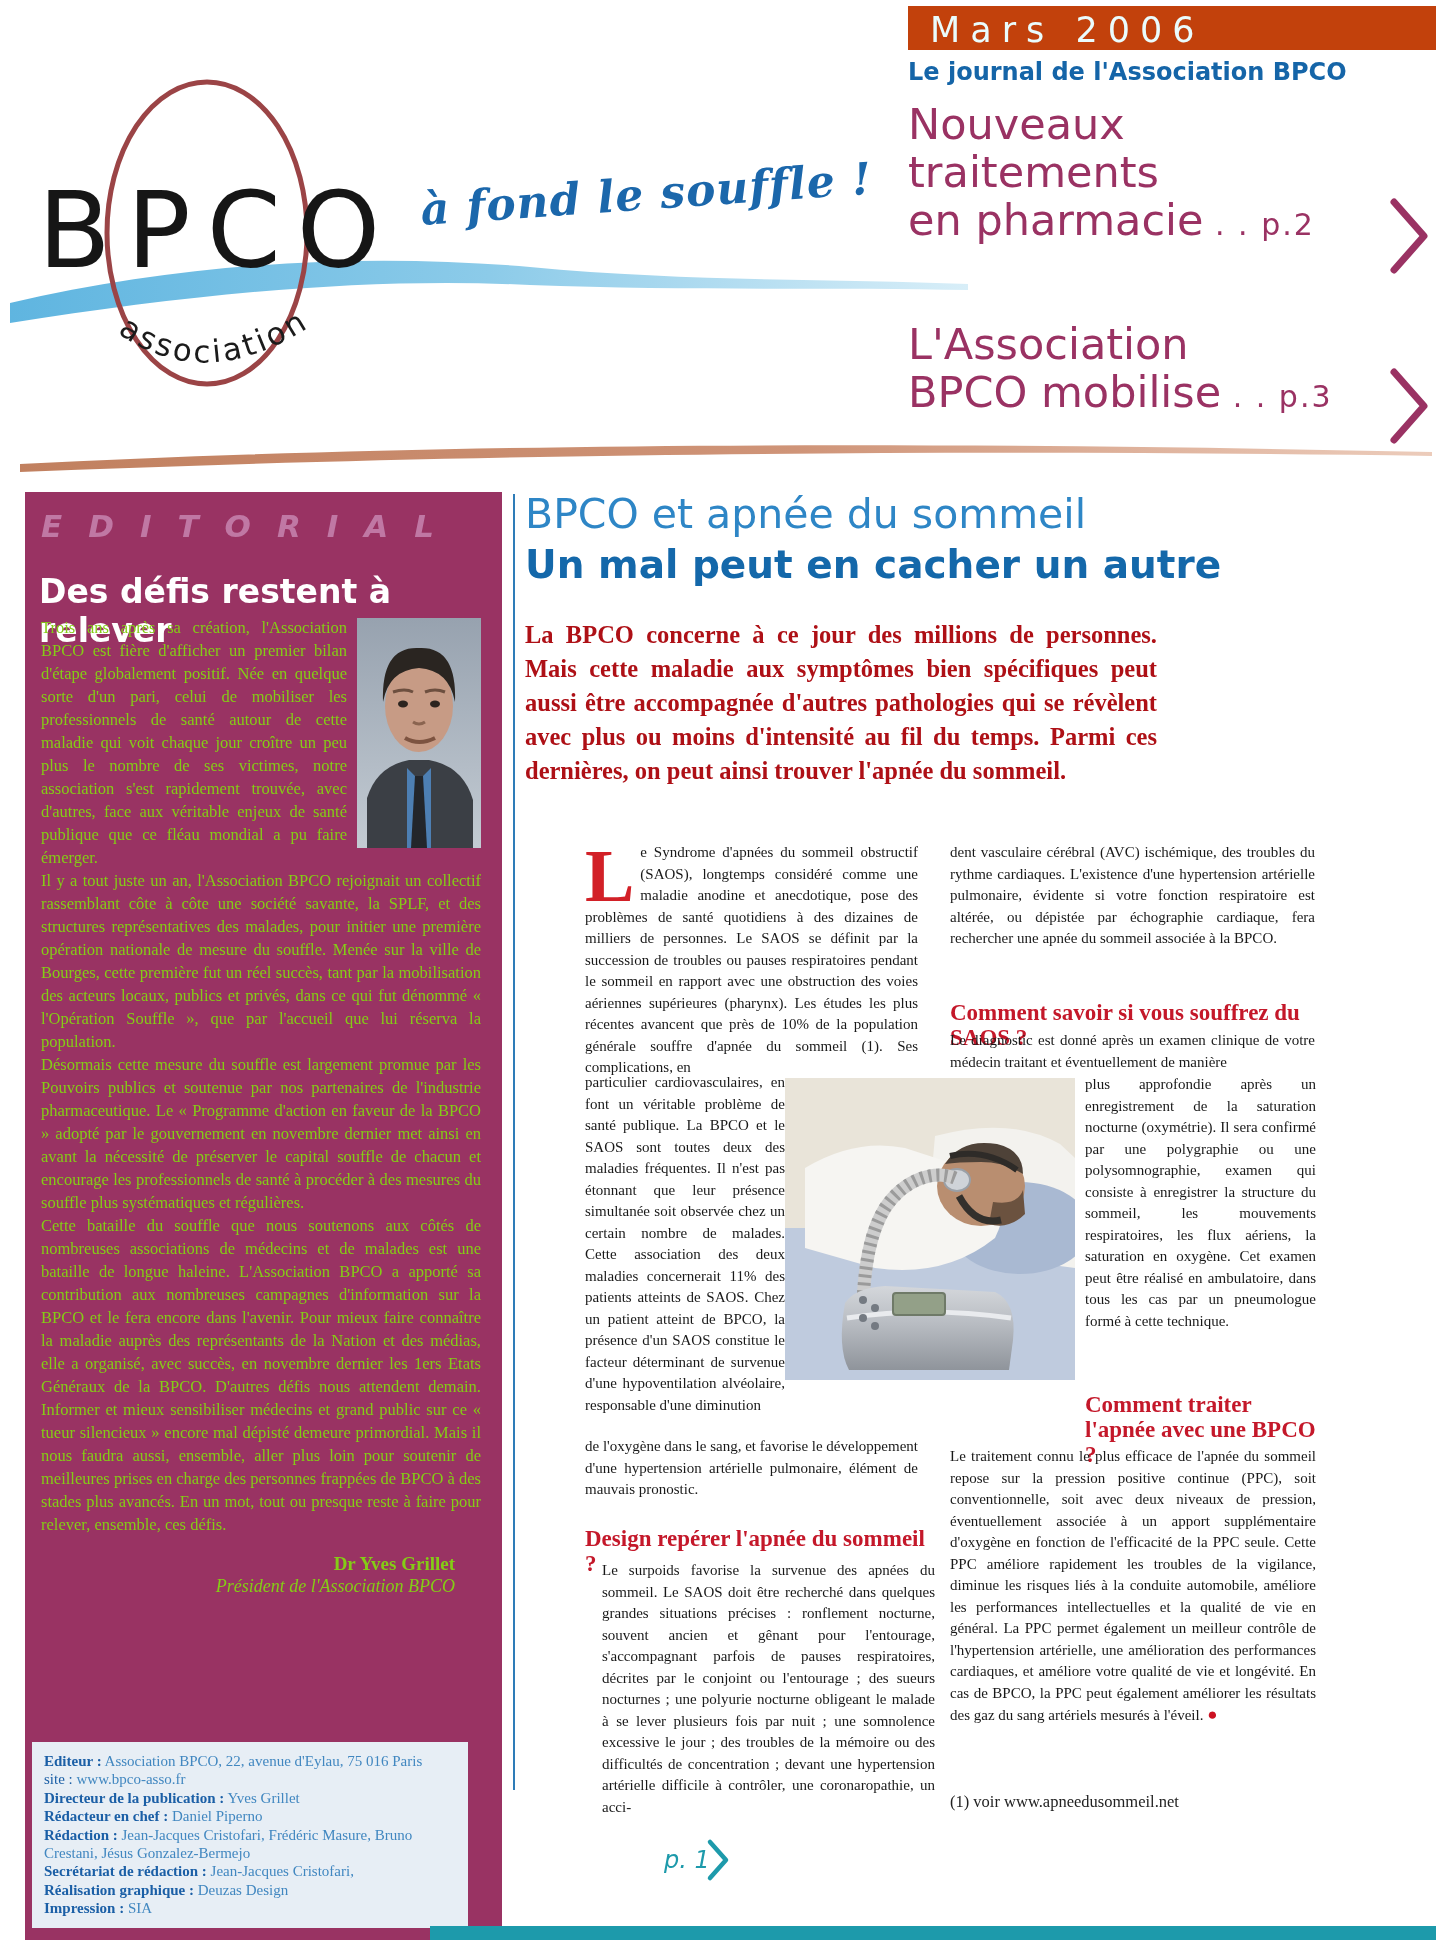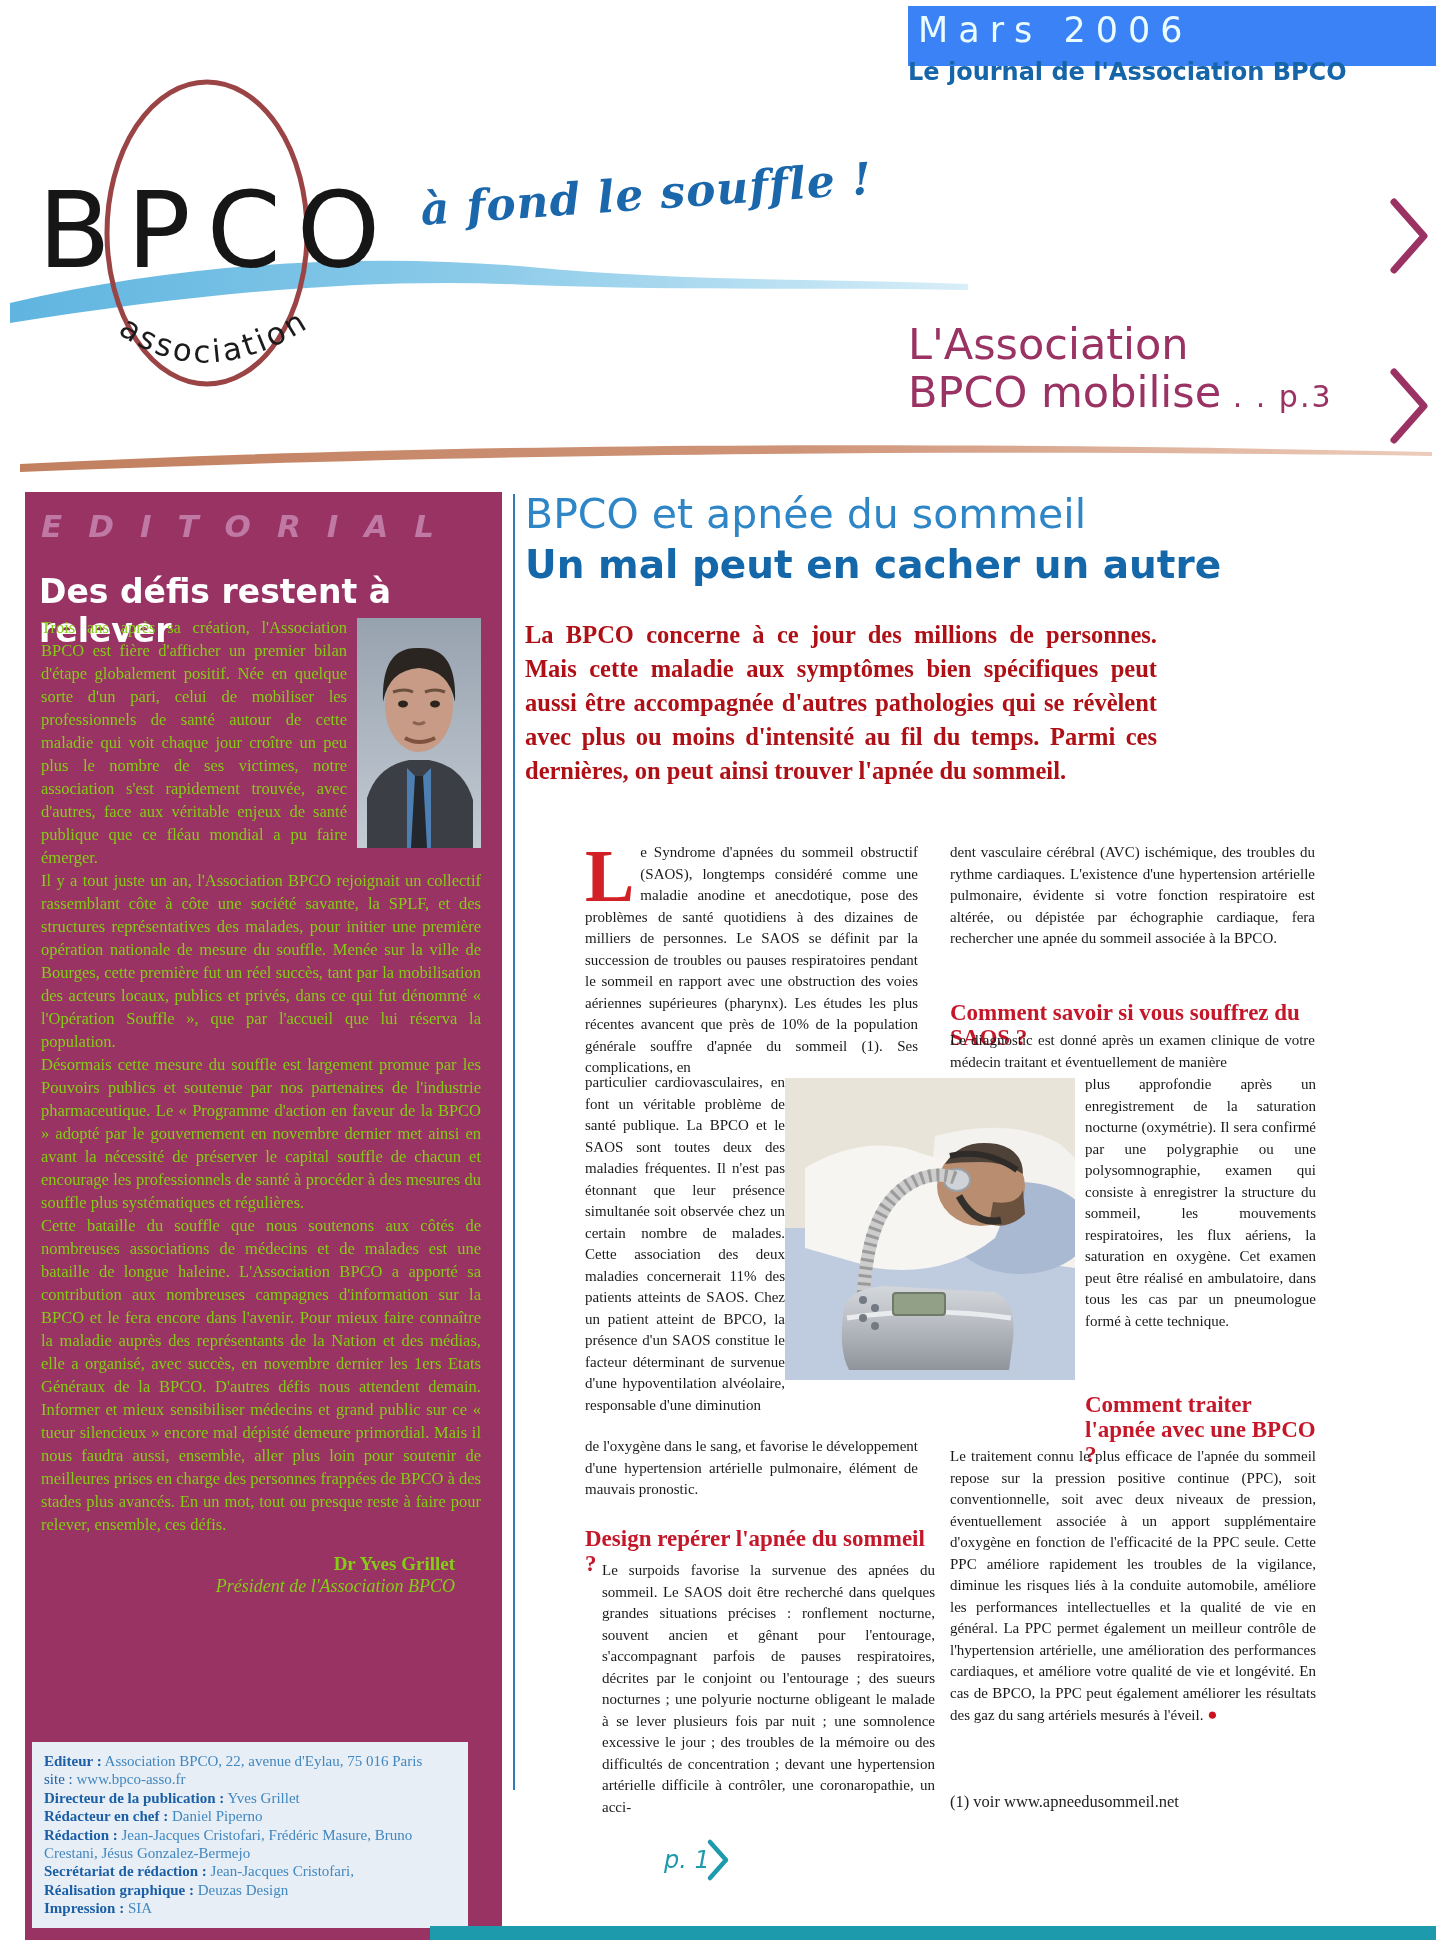--- a/index.html
+++ b/index.html
@@ -1,23 +1,23 @@
 <!DOCTYPE html>
 <html><head>
 <meta charset="utf-8">
 <style>
   html,body{margin:0;padding:0;background:#888;}
   #page{position:relative;width:1436px;height:1940px;background:#ffffff;overflow:hidden;
         font-family:"Liberation Serif",serif;}
   .abs{position:absolute;}
 
   
-  #date-banner{left:908px;top:6px;width:528px;height:60px;background:#3b82f6;color:#eafcfd;
+  #date-banner{left:908px;top:6px;width:528px;height:44px;background:#c2410c;color:#eafcfd;
 ding:30px;
-    font-family:"DejaVu Sans",sans-serif;font-size:35px;letter-spacing:10px;line-height:48px;padding-left:10px;box-sizing:border-box;}
+    font-family:"DejaVu Sans",sans-serif;font-size:35px;letter-spacing:10px;line-height:48px;padding-left:22px;box-sizing:border-box;}
   #journal-line{left:908px;top:58px;color:#1565a8;font-family:"DejaVu Sans",sans-serif;
     font-size:24px;font-weight:bold;}
   .teaser{color:#9a3263;font-family:"DejaVu Sans",sans-serif;font-size:43px;line-height:48px;font-weight:400;}
   #teaser1{left:908px;top:100px;}
   #teaser2{left:908px;top:320px;}
   .page-ref{font-size:30px;letter-spacing:2px;}
   .chev{stroke:#9a3263;stroke-width:7;fill:none;stroke-linecap:round;stroke-linejoin:round;}
   #chev1{left:1386px;top:196px;}
   #chev2{left:1386px;top:366px;}
 
@@ -75,20 +75,25 @@
   #bottom-strip{left:430px;top:1926px;width:1006px;height:14px;background:#1d9aab;}
 </style>
 </head>
 <body>
 
 <div id="page">
 
   <div class="abs" id="date-banner"><span>Mars 2006</span></div>
   <div class="abs" id="journal-line">Le journal de l'Association BPCO</div>
 
+  <div class="abs teaser" id="teaser1">
+    <div>Nouveaux</div>
+    <div>traitements</div>
+    <div><span>en pharmacie</span><span class="page-ref"> . . p.2</span></div>
+  </div>
   <svg class="abs" id="chev1" width="46" height="80">
     <polyline class="chev" points="8,6 38,40 8,74"></polyline>
   </svg>
 
   <div class="abs teaser" id="teaser2">
     <div>L'Association</div>
     <div><span>BPCO mobilise</span><span class="page-ref"> . . p.3</span></div>
   </div>
   <svg class="abs" id="chev2" width="46" height="80">
     <polyline class="chev" points="8,6 38,40 8,74"></polyline>

